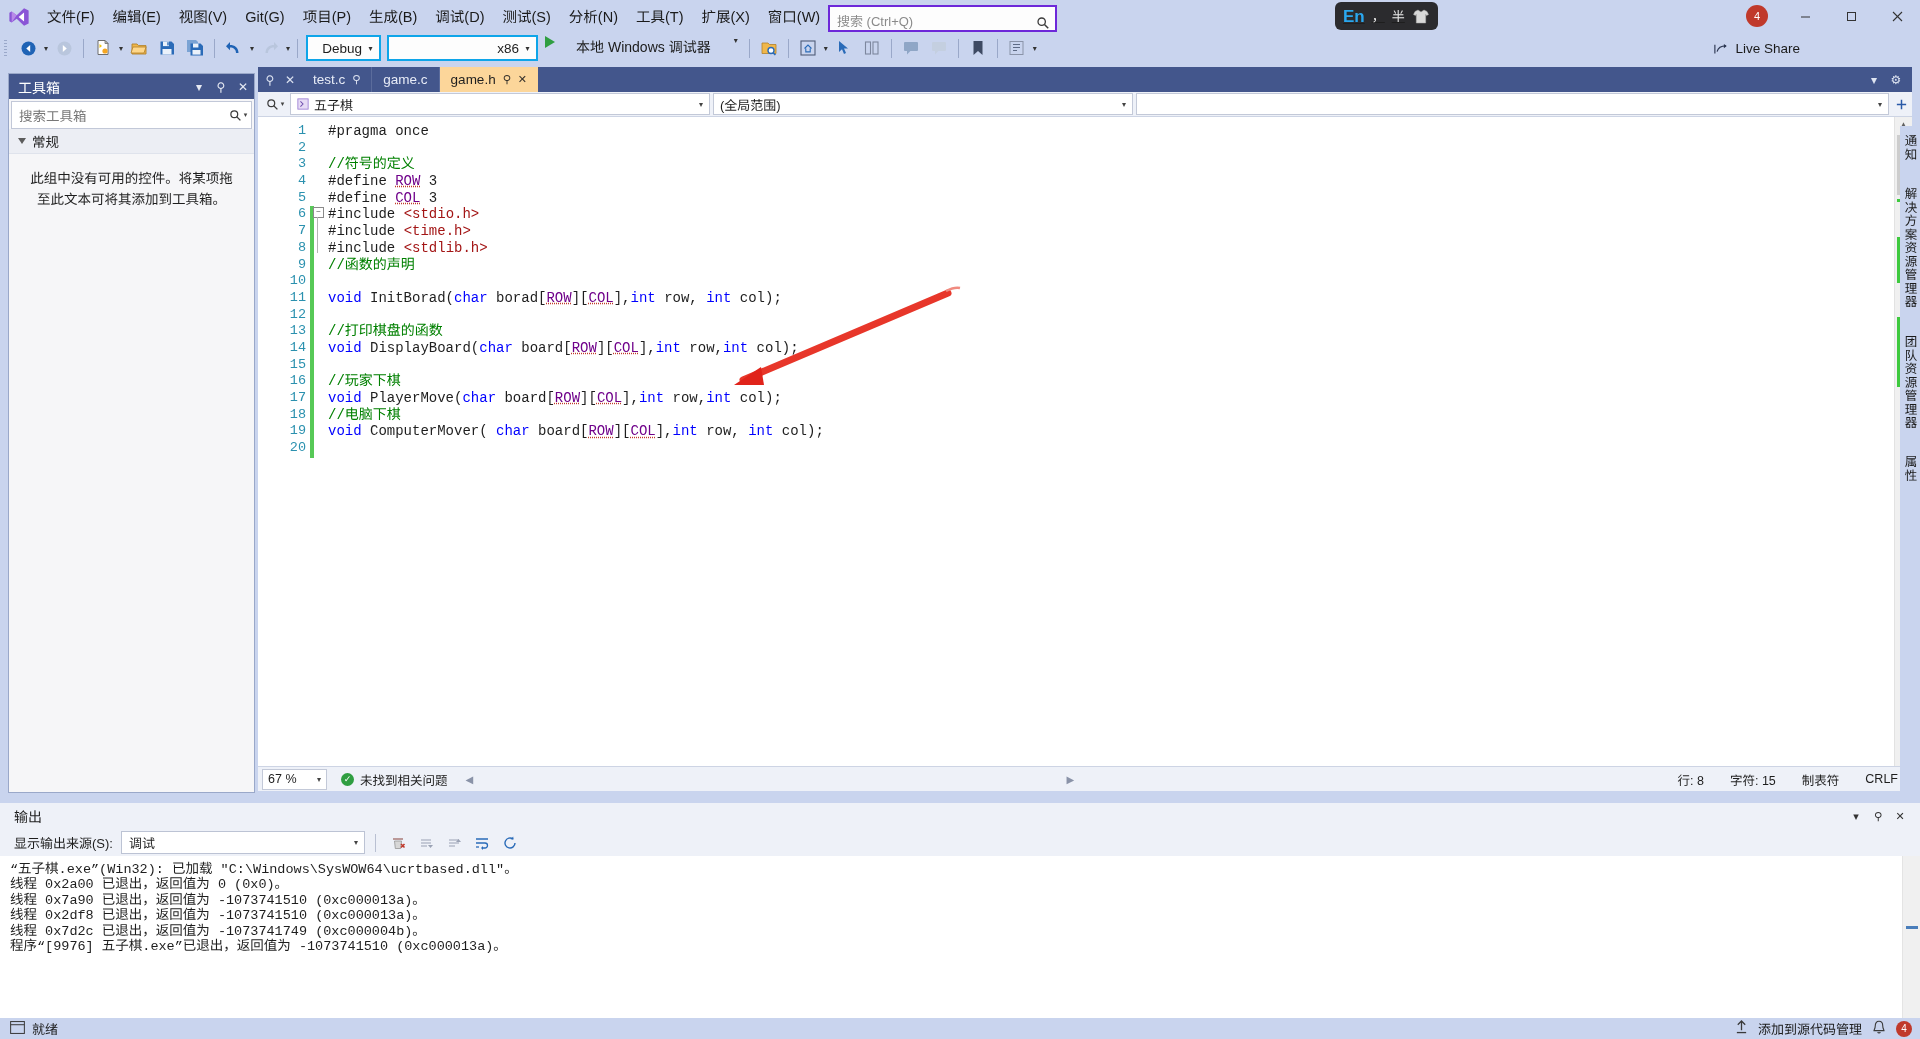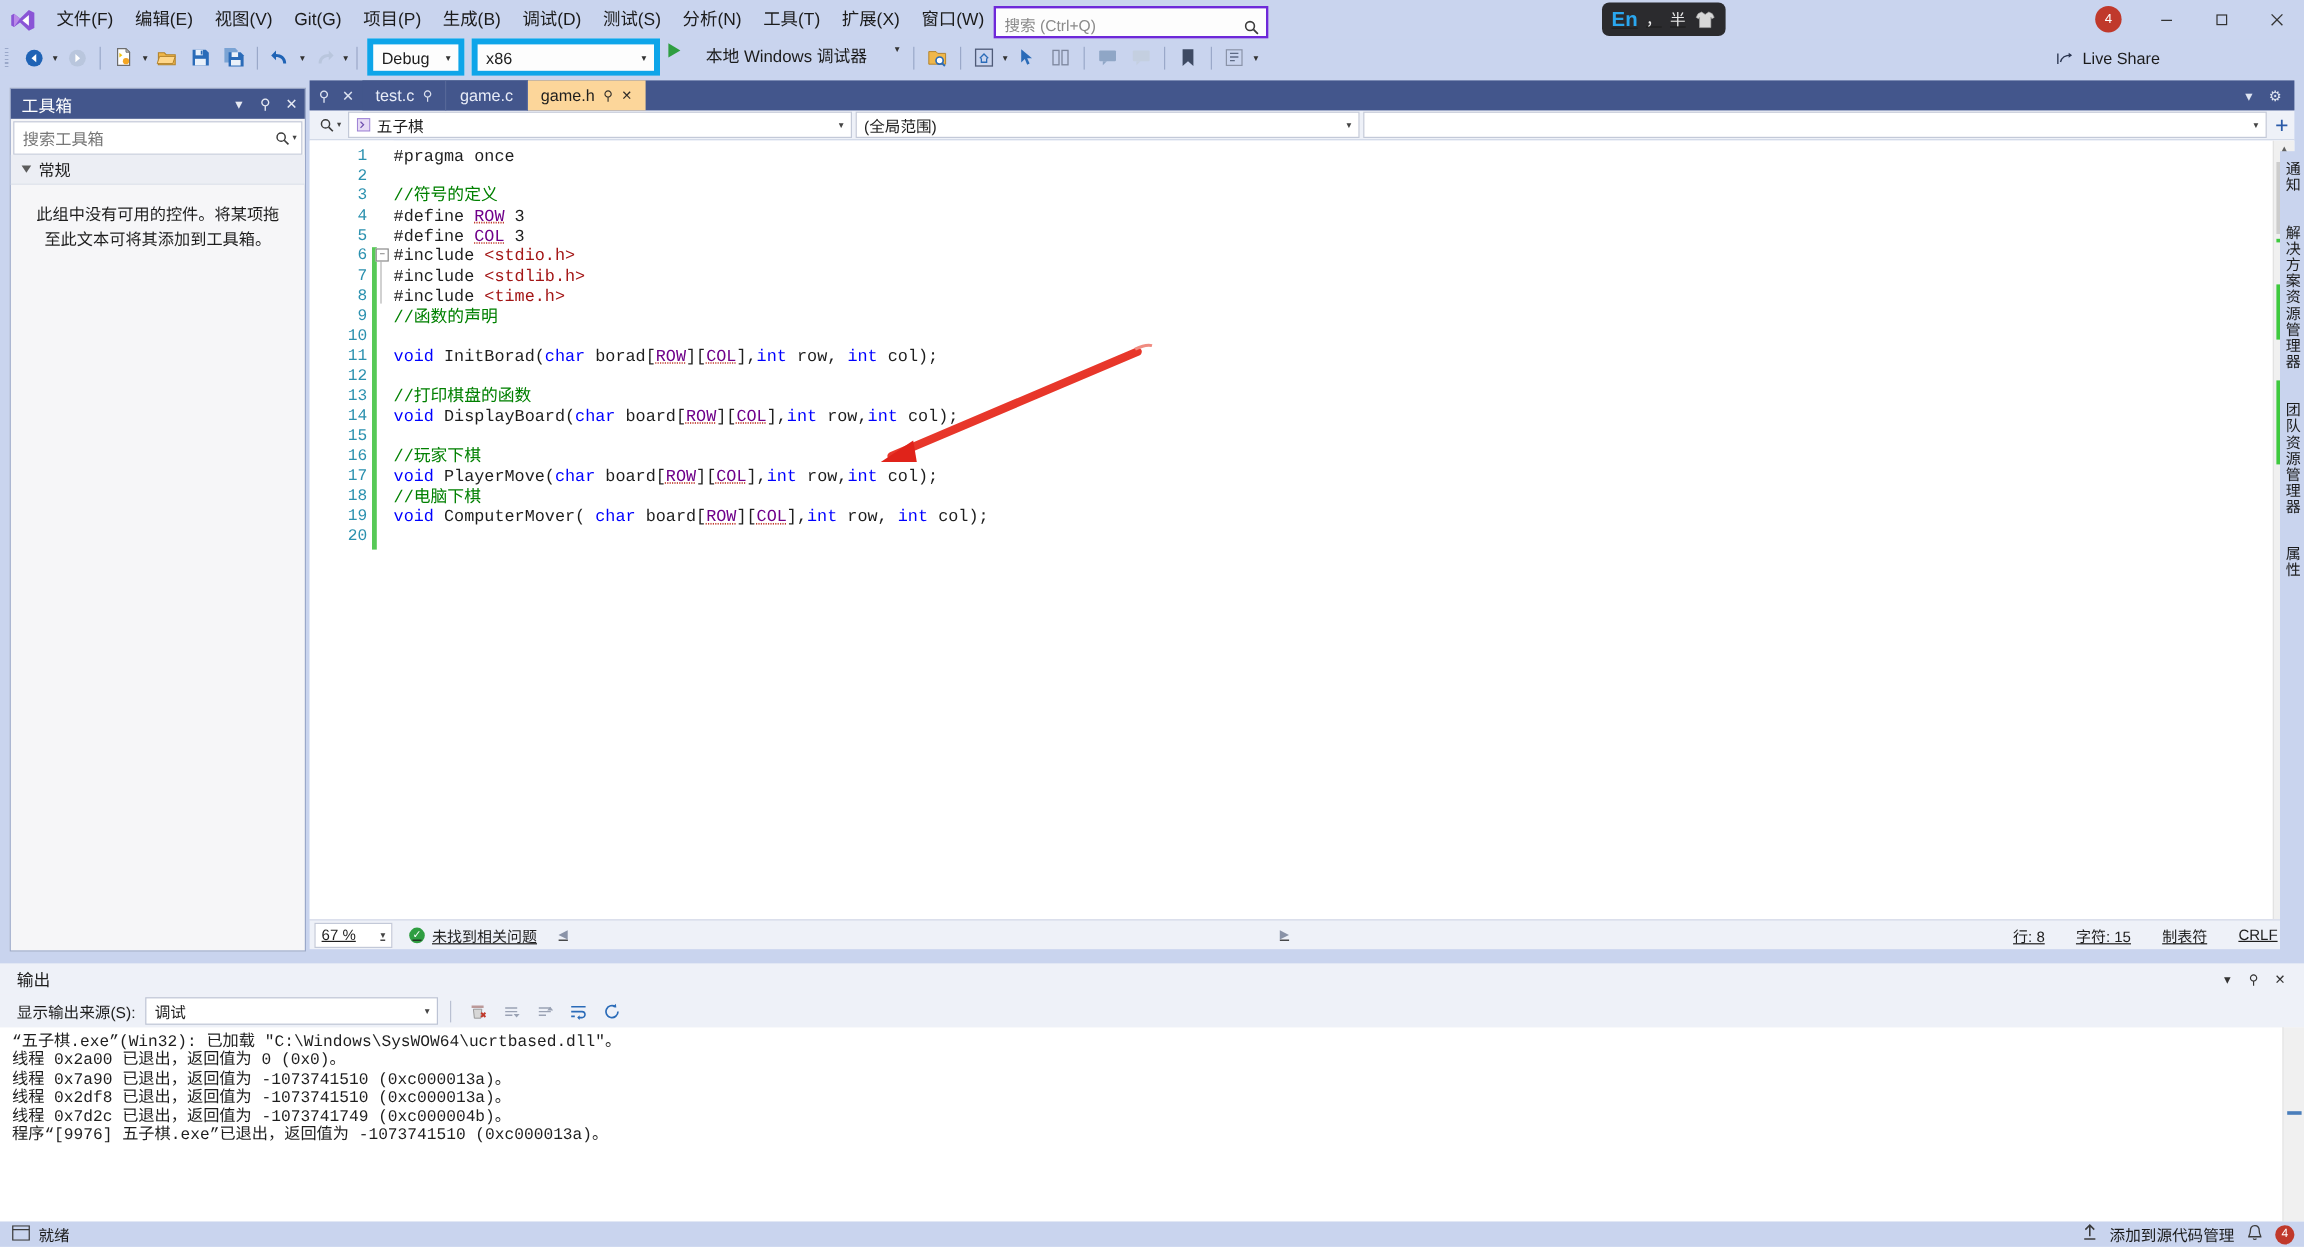--- a/index.html
+++ b/index.html
@@ -53,22 +53,22 @@
     background:#c9d4ee;display:flex;align-items:center;padding-left:4px;
   }
   .tb-grip{width:10px;height:20px;display:flex;align-items:center;}
   .tb-grip i{display:block;width:3px;height:16px;
     background:repeating-linear-gradient(to bottom,#9aa8c9 0 1px,transparent 1px 3px);}
   .tb-btn{height:24px;min-width:24px;display:flex;align-items:center;justify-content:center;
     padding:0 2px;cursor:default;}
   .tb-sep{width:1px;height:19px;background:#9aa8c9;margin:0 5px;}
   .tb-caret{font-size:8px;color:#333;padding:0 2px;}
   .tb-combo{
-    height:22px;background:#fdfdfd;border:5px solid #0ea5e9;
-    display:flex;align-items:center;justify-content:space-between;margin:0 3px;
+    height:22px;background:#fdfdfd;border:2px solid #0ea5e9;
+    display:flex;align-items:center;justify-content:flex-end;margin:0 3px;
     font-size:13.5px;color:#1e1e1e;padding-left:7px;
   }
   .tb-combo .cv{white-space:nowrap;}
   .tb-combo .cd{width:17px;text-align:center;font-size:8px;color:#333;}
   .combo-debug{width:64px;}
   .combo-arch{width:140px;}
   .run-btn{display:flex;align-items:flex-start;height:24px;padding:0 4px;gap:21px;}
   .run-tri{width:0;height:0;border-left:10px solid #2f9e41;border-top:6px solid transparent;border-bottom:6px solid transparent;}
   .run-label{font-size:14px;color:#1b1b1b;white-space:nowrap;}
   .live-share{
@@ -169,21 +169,21 @@
   .vscroll{
     position:absolute;right:0;top:0;width:17px;height:100%;background:#f0f0f0;
     border-left:1px solid #e2e2e2;
   }
   .vs-up,.vs-dn{width:17px;height:15px;display:flex;align-items:center;justify-content:center;font-size:8px;color:#606060;}
   .vs-thumb{position:absolute;left:2px;top:18px;width:13px;height:60px;background:#cdcdcd;}
   .vs-mark{position:absolute;left:2px;width:12px;height:3px;}
 
   .statusline{
     height:24px;background:#eef1f8;border-top:1px solid #cdd4e4;
-    display:flex;align-items:center;font-size:12.5px;color:#1e1e1e;padding:0 4px;gap:0;text-decoration:underline;
+    display:flex;align-items:center;font-size:12.5px;color:#1e1e1e;padding:0 4px;gap:0;
   }
   .zoom-combo{width:58px;height:19px;background:#fff;border:1px solid #c3c9d8;display:flex;align-items:center;
     justify-content:space-between;padding-left:5px;font-size:12.5px;}
   .zoom-combo .zd{width:14px;text-align:center;font-size:8px;color:#444;}
   .st-ok{display:flex;align-items:center;gap:6px;margin-left:14px;}
   .ok-dot{width:13px;height:13px;border-radius:7px;background:#2f9e41;color:#fff;font-size:9px;
     display:flex;align-items:center;justify-content:center;}
   .st-right{margin-left:auto;display:flex;align-items:center;gap:26px;padding-right:10px;}
 
   
@@ -583,22 +583,22 @@
           <div class="foldline" style="top:100px;height:36px;"></div>
         </div>
 
         <div class="codearea" id="codearea">
             <div class="cline"><span class="pp">#pragma once</span></div>
             <div class="cline">&nbsp;</div>
             <div class="cline"><span class="cmt">//符号的定义</span></div>
             <div class="cline"><span class="pp">#define </span><span class="mac sq">ROW</span><span class="pp"> 3</span></div>
             <div class="cline"><span class="pp">#define </span><span class="mac sq">COL</span><span class="pp"> 3</span></div>
             <div class="cline"><span class="pp">#include </span><span class="str">&lt;stdio.h&gt;</span></div>
+            <div class="cline"><span class="pp">#include </span><span class="str">&lt;time.h&gt;</span></div>
             <div class="cline"><span class="pp">#include </span><span class="str">&lt;stdlib.h&gt;</span></div>
-            <div class="cline"><span class="pp">#include </span><span class="str">&lt;time.h&gt;</span></div>
             <div class="cline"><span class="cmt">//函数的声明</span></div>
             <div class="cline">&nbsp;</div>
             <div class="cline"><span class="k">void</span><span class="pp"> InitBorad(</span><span class="k">char</span><span class="pp"> borad[</span><span class="mac sq">ROW</span><span class="pp">][</span><span class="mac sq">COL</span><span class="pp">],</span><span class="k">int</span><span class="pp"> row, </span><span class="k">int</span><span class="pp"> col);</span></div>
             <div class="cline">&nbsp;</div>
             <div class="cline"><span class="cmt">//打印棋盘的函数</span></div>
             <div class="cline"><span class="k">void</span><span class="pp"> DisplayBoard(</span><span class="k">char</span><span class="pp"> board[</span><span class="mac sq">ROW</span><span class="pp">][</span><span class="mac sq">COL</span><span class="pp">],</span><span class="k">int</span><span class="pp"> row,</span><span class="k">int</span><span class="pp"> col);</span></div>
             <div class="cline">&nbsp;</div>
             <div class="cline"><span class="cmt">//玩家下棋</span></div>
             <div class="cline"><span class="k">void</span><span class="pp"> PlayerMove(</span><span class="k">char</span><span class="pp"> board[</span><span class="mac sq">ROW</span><span class="pp">][</span><span class="mac sq">COL</span><span class="pp">],</span><span class="k">int</span><span class="pp"> row,</span><span class="k">int</span><span class="pp"> col);</span></div>
             <div class="cline"><span class="cmt">//电脑下棋</span></div>

